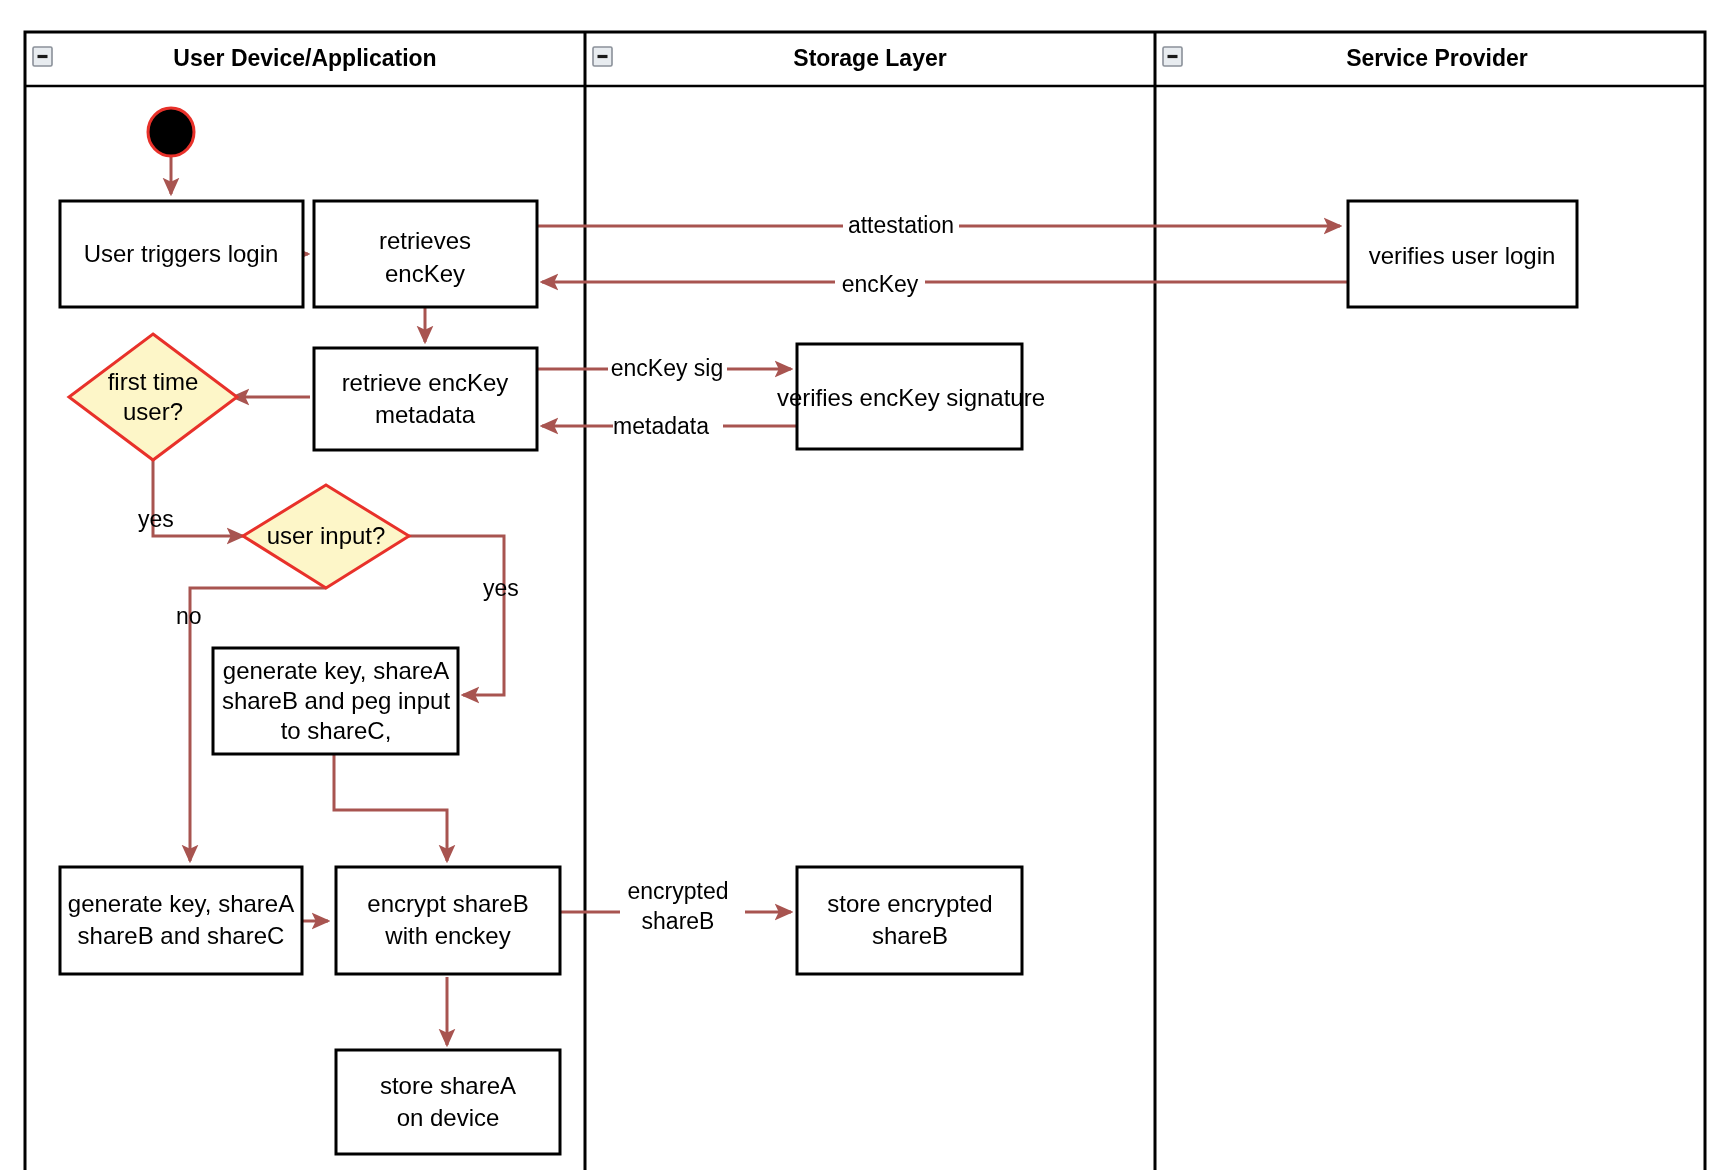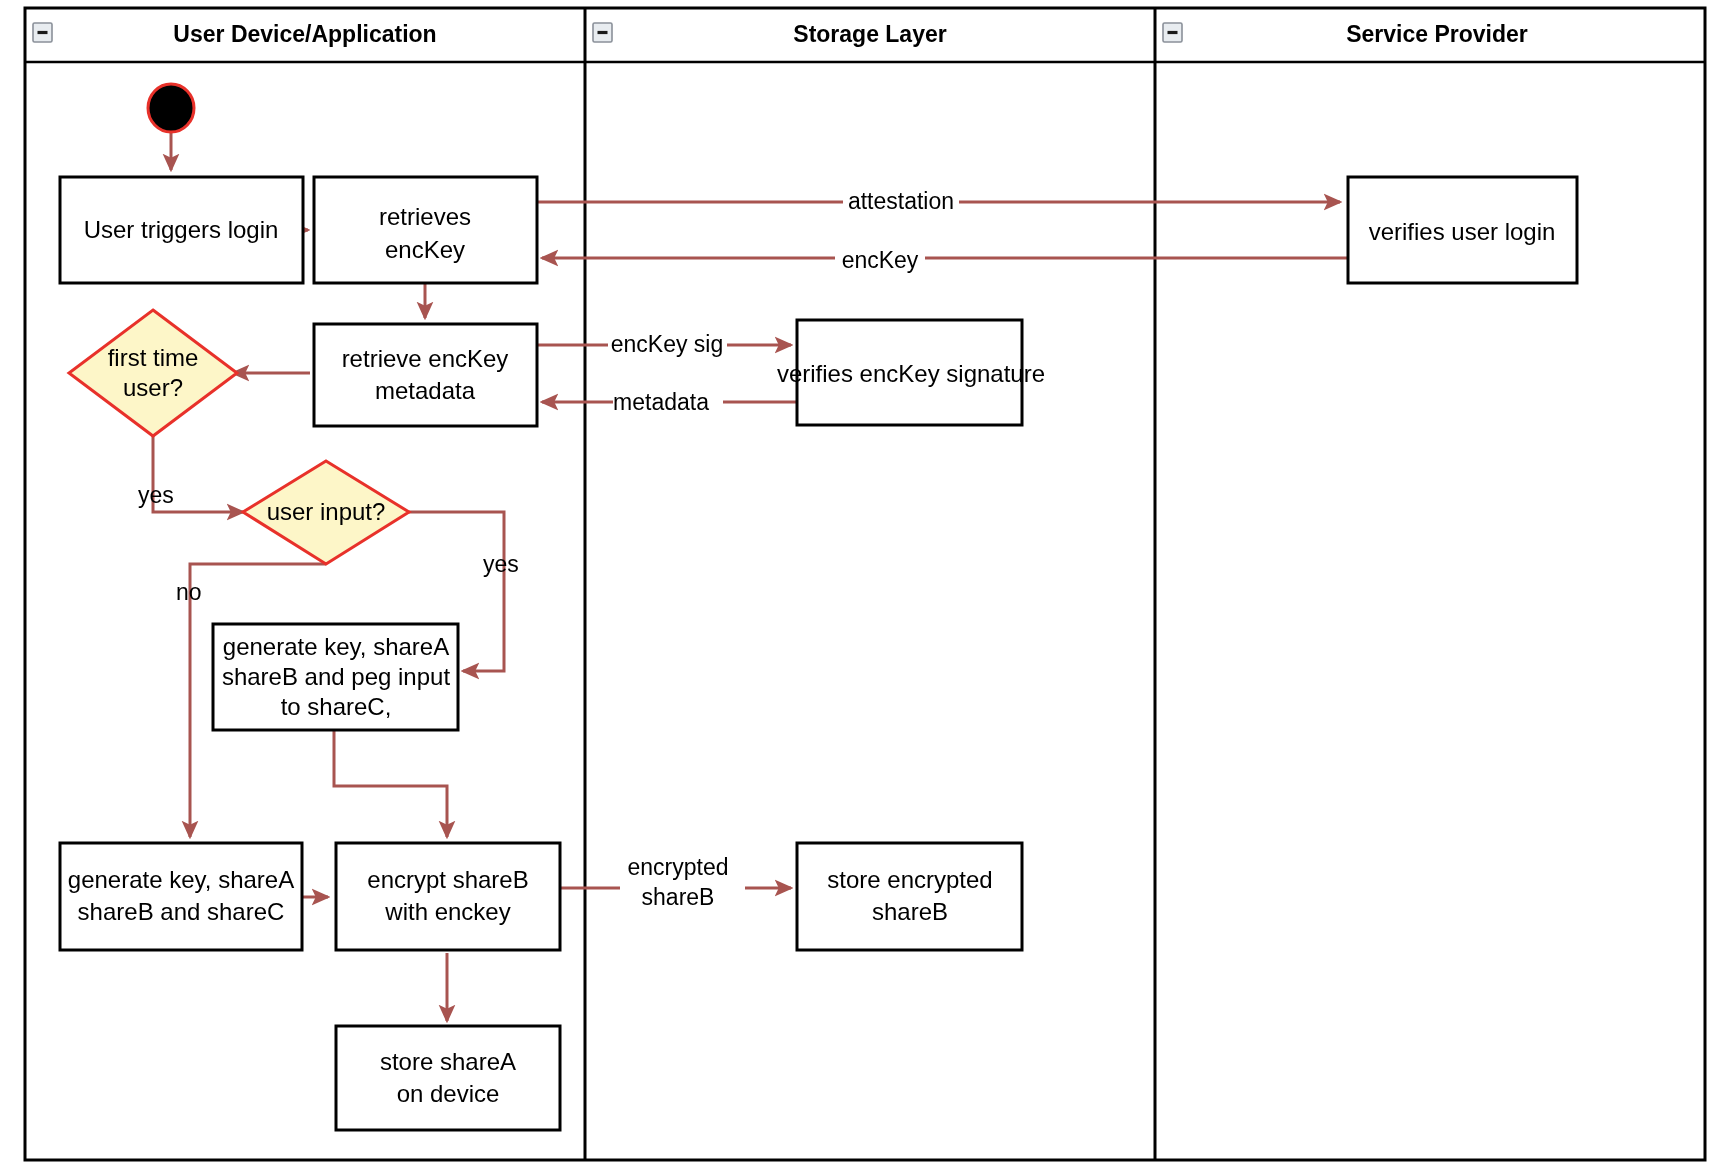--- a/index.html
+++ b/index.html
@@ -11,20 +11,21 @@
     width: 1720px;
     height: 1170px;
     font-family: "Liberation Sans", sans-serif;
     overflow: hidden;
   }
   #diagram-root {
     position: relative;
     width: 1720px;
     height: 836px;
     background: #ffffff;
+    margin-top: 24px;
   }
   svg.canvas {
     position: absolute;
     left: 0;
     top: 0;
     width: 1720px;
     height: 1170px;
   }
   .lane-frame {
     fill: #ffffff;

